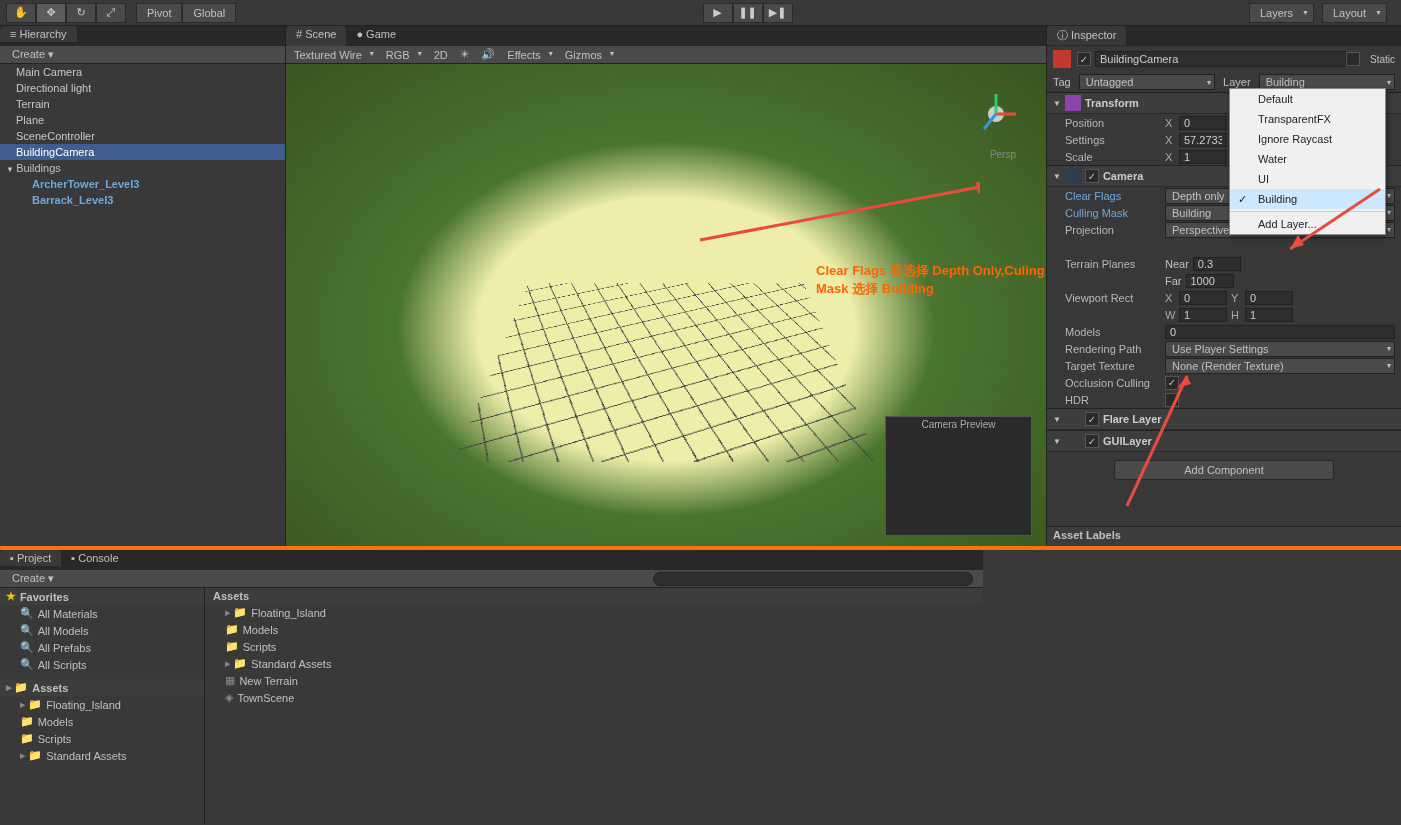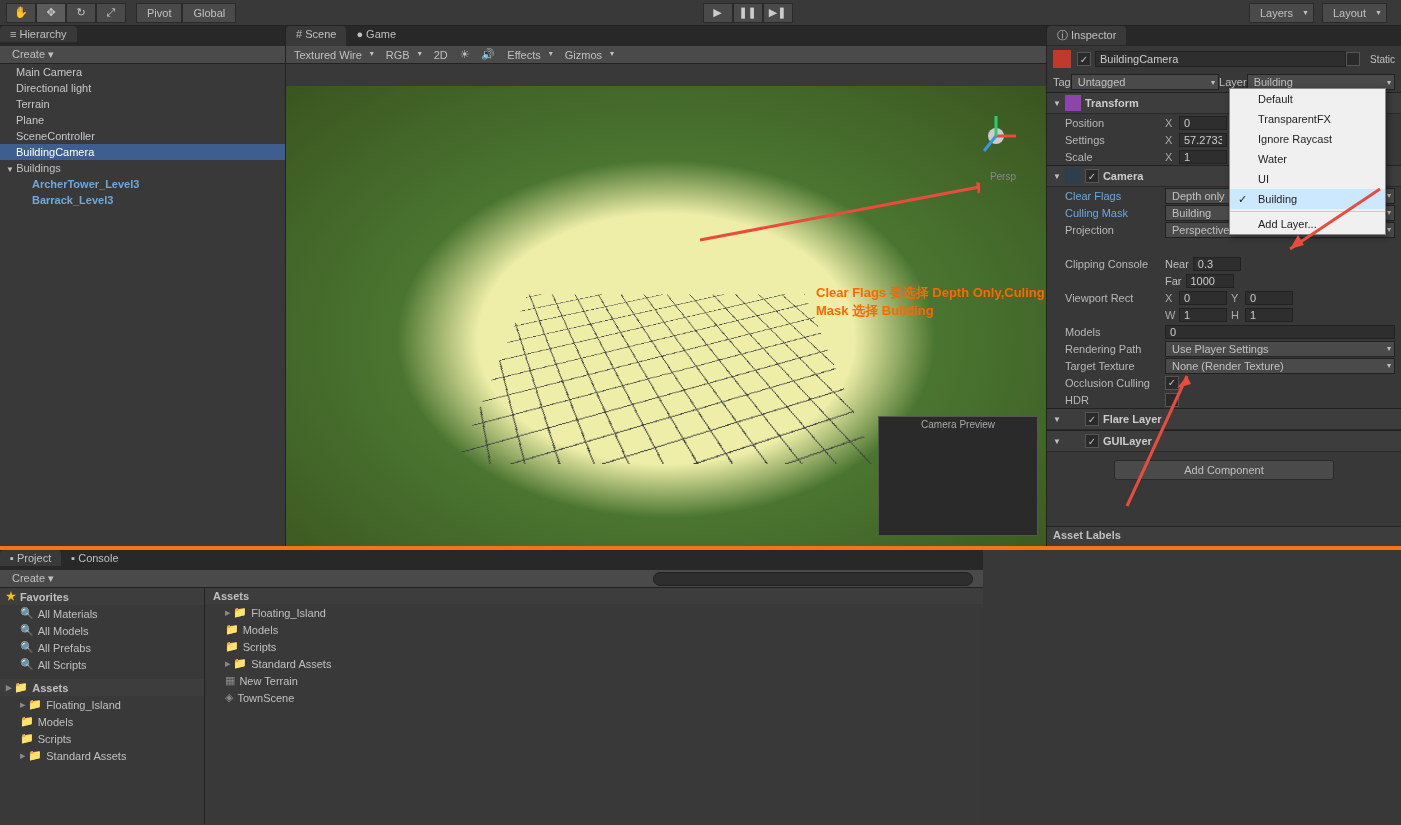--- a/index.html
+++ b/index.html
@@ -23,38 +23,38 @@
 .hier-item.selected { background: #3d5e8f; color: #fff; }
 .hier-item.child { padding-left: 32px; color: #6fa8dc; font-weight: bold; }
 .hier-group { padding: 2px 4px 2px 6px; cursor: pointer; }
 .hier-group::before { content: "▼ "; font-size: 8px; }
 
 .scene-area { flex: 1; display: flex; flex-direction: column; background: #393939; }
 .scene-tabs { display: flex; height: 20px; background: #282828; }
 .scene-toolbar { height: 18px; background: #4a4a4a; display: flex; align-items: center; gap: 12px; padding: 0 8px; border-bottom: 1px solid #222; }
 .scene-dd { cursor: pointer; position: relative; padding-right: 12px; }
 .scene-dd::after { content: "▾"; position: absolute; right: 0; font-size: 8px; }
-.scene-view { flex: 1; background: linear-gradient(180deg, #e8e8a0 0%, #4a7030 100%); position: relative; overflow: hidden; margin-top: 22px; }
+.scene-view { flex: 1; background: linear-gradient(180deg, #e8e8a0 0%, #4a7030 100%); position: relative; overflow: hidden; }
 .terrain { position: absolute; width: 100%; height: 100%; background: radial-gradient(ellipse at 50% 55%, #eeeea8 0%, #eeeea8 35%, #4a7530 50%, #3a5520 100%); }
 .grid-overlay { position: absolute; top: 35%; left: 28%; width: 44%; height: 50%; background-image: repeating-linear-gradient(-20deg, transparent, transparent 24px, #444 24px, #444 25px), repeating-linear-gradient(65deg, transparent, transparent 24px, #444 24px, #444 25px); transform: perspective(400px) rotateX(45deg); }
-.cam-preview { position: absolute; right: 8px; bottom: 10px; width: 160px; height: 120px; background: #2a2a2a; border: 1px solid #555; }
+.cam-preview { position: absolute; right: 14px; bottom: 10px; width: 147px; height: 120px; background: #2a2a2a; border: 1px solid #555; }
 .cam-preview-title { text-align: center; padding: 2px; font-size: 10px; color: #aaa; }
 .gizmo { position: absolute; right: 20px; top: 20px; width: 60px; height: 60px; }
 .persp { position: absolute; right: 30px; top: 85px; font-size: 10px; color: #888; }
 .annotation1 { position: absolute; top: 198px; left: 530px; color: #ff6600; font-size: 13px; font-weight: bold; pointer-events: none; }
 .annotation2 { position: absolute; top: 498px; left: 25px; color: #ff6600; font-size: 13px; font-weight: bold; pointer-events: none; }
 
 .inspector { width: 355px; background: #383838; border-left: 1px solid #222; display: flex; flex-direction: column; overflow: visible; position: relative; }
 .insp-header { display: flex; align-items: center; padding: 4px 6px; background: #383838; }
 .obj-icon { width: 18px; height: 18px; background: #c0392b; margin-right: 6px; }
 .checkbox { width: 14px; height: 14px; background: #2a2a2a; border: 1px solid #555; margin-right: 4px; cursor: pointer; display: inline-flex; align-items: center; justify-content: center; }
 .checkbox.checked::after { content: "✓"; color: #c0c0c0; font-size: 10px; }
 .name-field { flex: 1; background: #2e2e2e; border: 1px solid #222; padding: 1px 4px; color: #ccc; height: 16px; }
 .static-lbl { margin-left: 6px; font-size: 10px; }
-.tag-row { display: flex; align-items: center; padding: 2px 6px; gap: 0; }
+.tag-row { display: flex; align-items: center; padding: 2px 6px; gap: 8px; }
 .dd-field { flex: 1; background: #4a4a4a; border: 1px solid #222; padding: 1px 6px; cursor: pointer; position: relative; height: 16px; display: flex; align-items: center; }
 .dd-field::after { content: "▾"; position: absolute; right: 3px; font-size: 8px; }
 .comp-header { display: flex; align-items: center; background: #3d3d3d; padding: 2px 6px; border-top: 1px solid #222; border-bottom: 1px solid #2a2a2a; cursor: pointer; }
 .comp-header::before { content: "▼ "; font-size: 8px; margin-right: 4px; }
 .comp-icon { width: 16px; height: 16px; margin-right: 4px; display: inline-block; }
 .comp-title { font-weight: bold; color: #ccc; flex: 1; }
 .prop-row { display: flex; align-items: center; padding: 1px 6px 1px 18px; height: 17px; }
 .prop-label { width: 100px; color: #b8b8b8; font-size: 11px; }
 .prop-label.link { color: #6fa8dc; }
 .prop-val { flex: 1; display: flex; gap: 4px; align-items: center; }
@@ -244,21 +244,21 @@
         </div>
       </div>
     <div class="prop-row">
         <span class="prop-label">Projection</span>
         <div class="dd-field">
           <span>Perspective</span>
         </div>
       </div>
     <div style="height:17px"></div>
     <div class="prop-row">
-        <span class="prop-label">Clipping Console</span>
+        <span class="prop-label">Terrain Planes</span>
         <div class="prop-val">
           <span>Near</span>
           <input class="num-field" value="0.3" style="">
         </div>
       </div>
     <div class="prop-row">
         <span class="prop-label"></span>
         <div class="prop-val">
           <span>Far</span>
           <input class="num-field" value="1000" style="">

